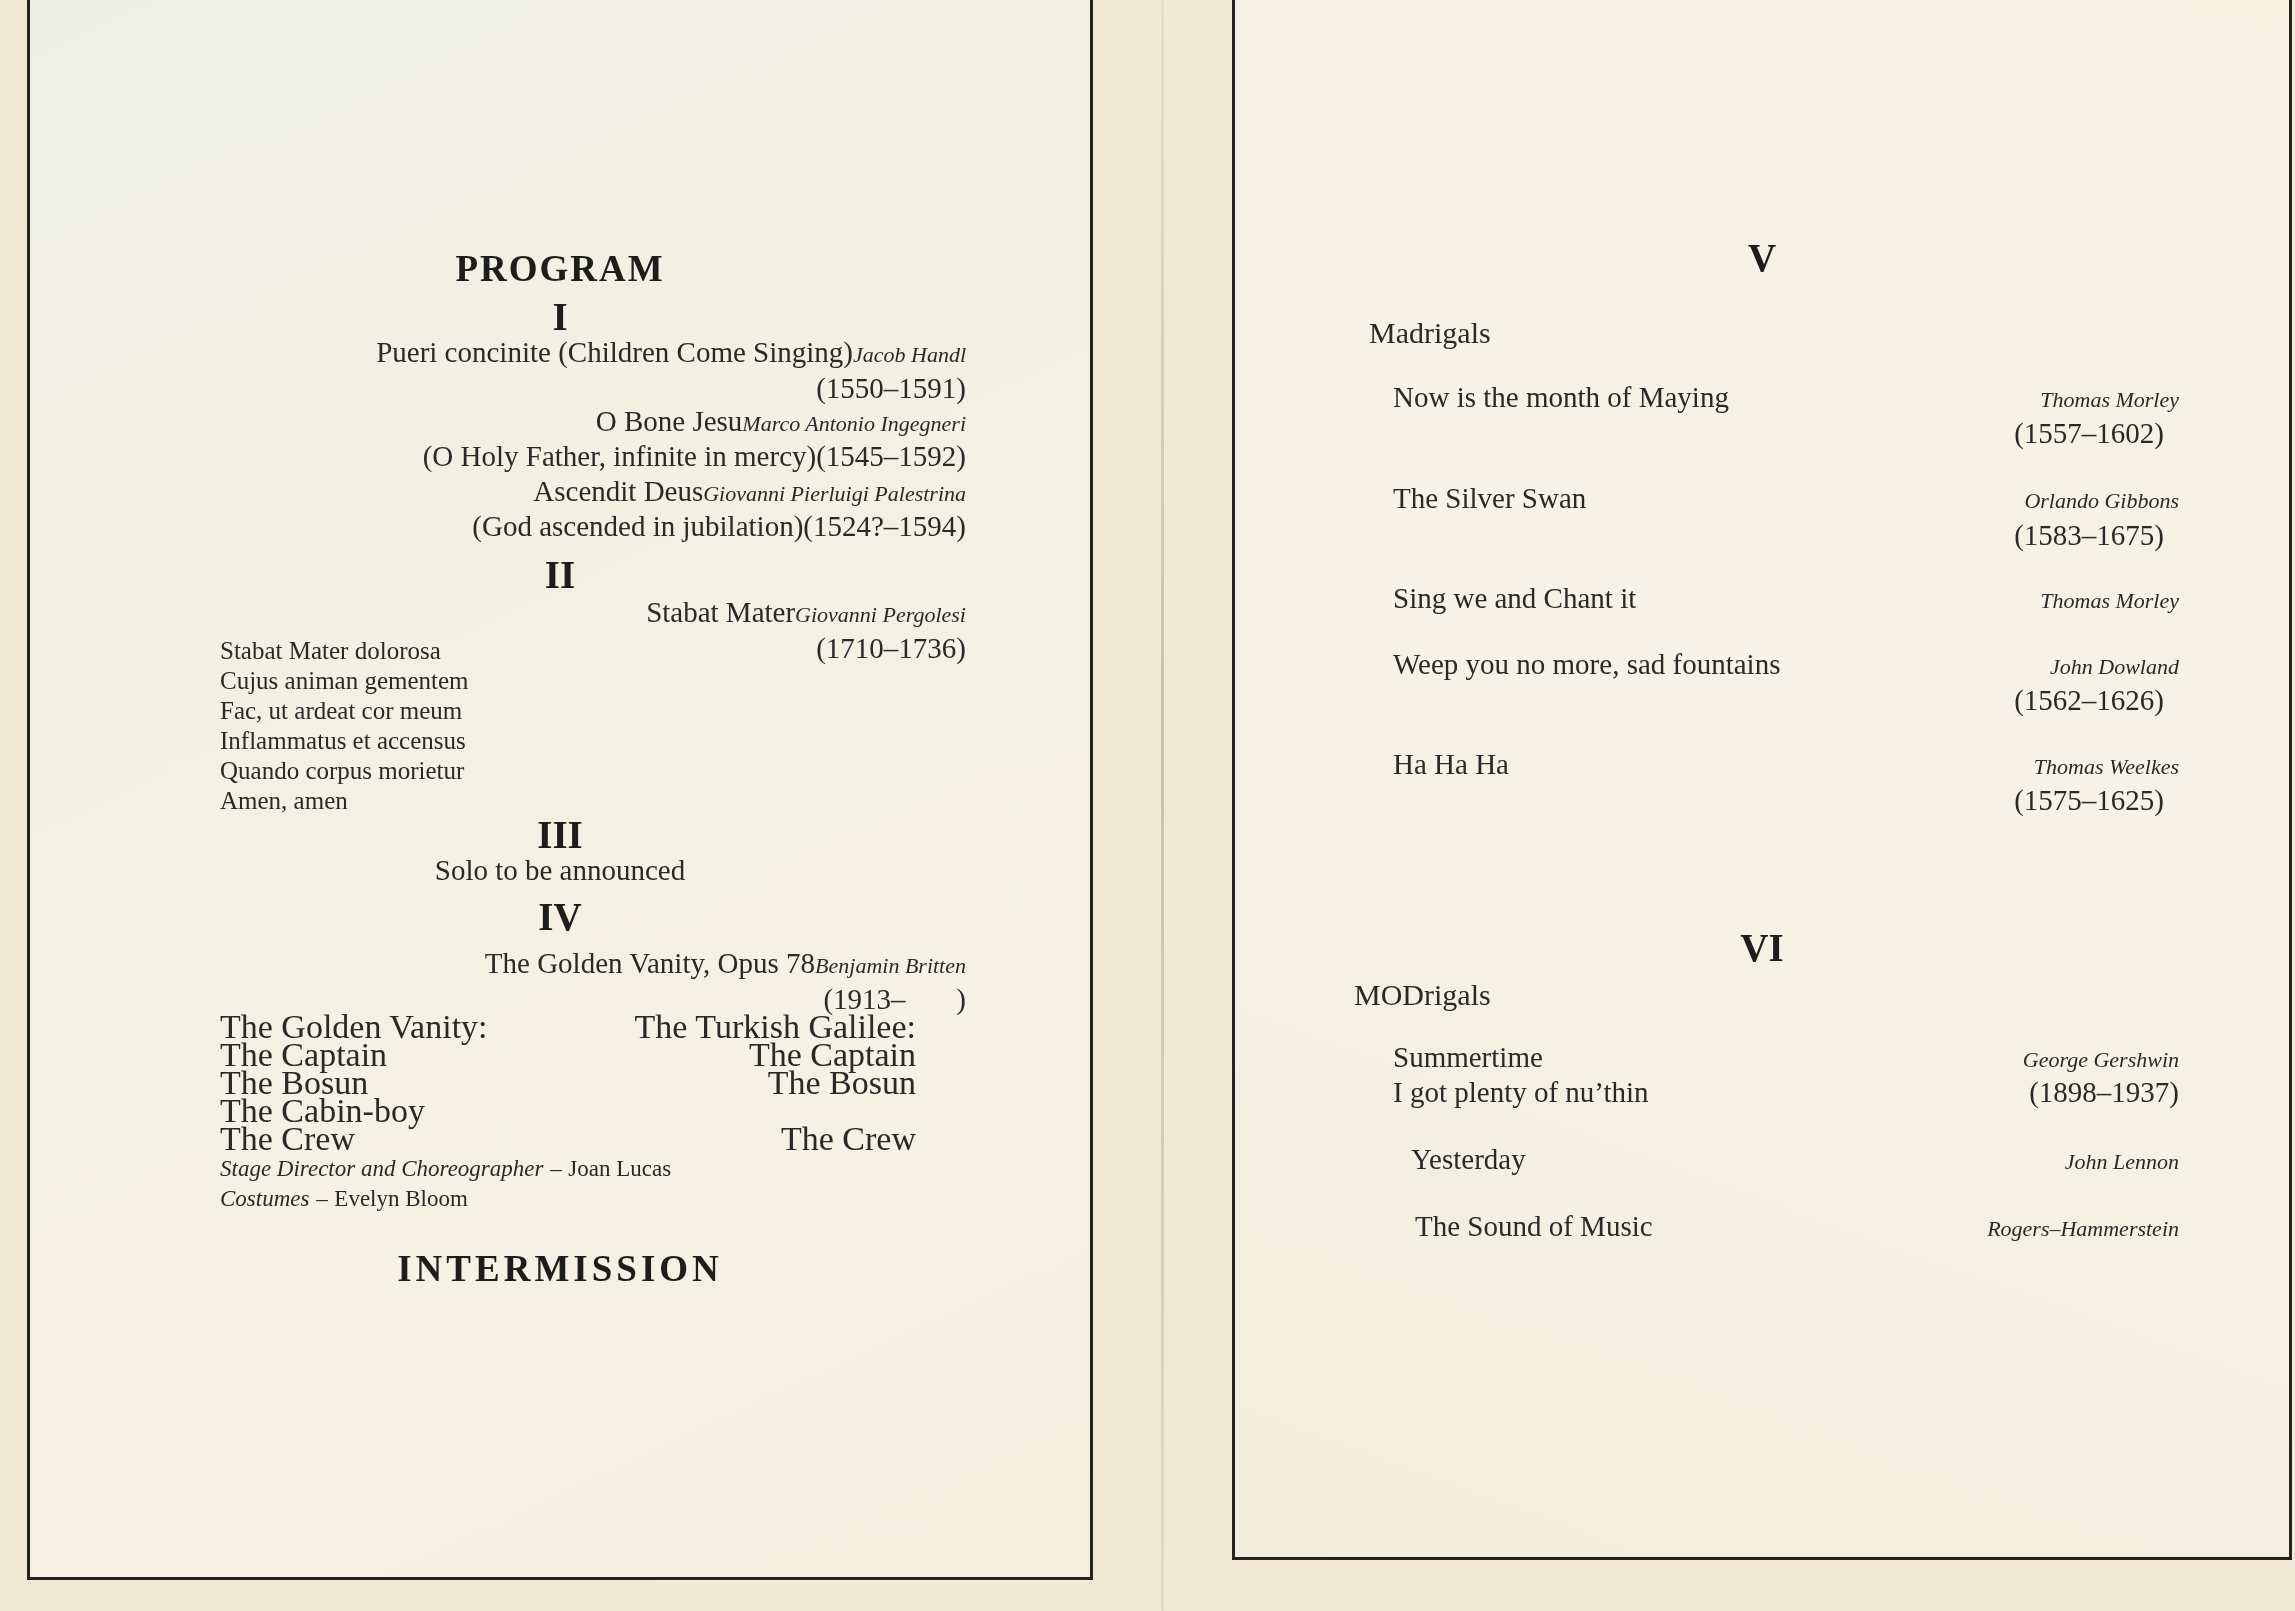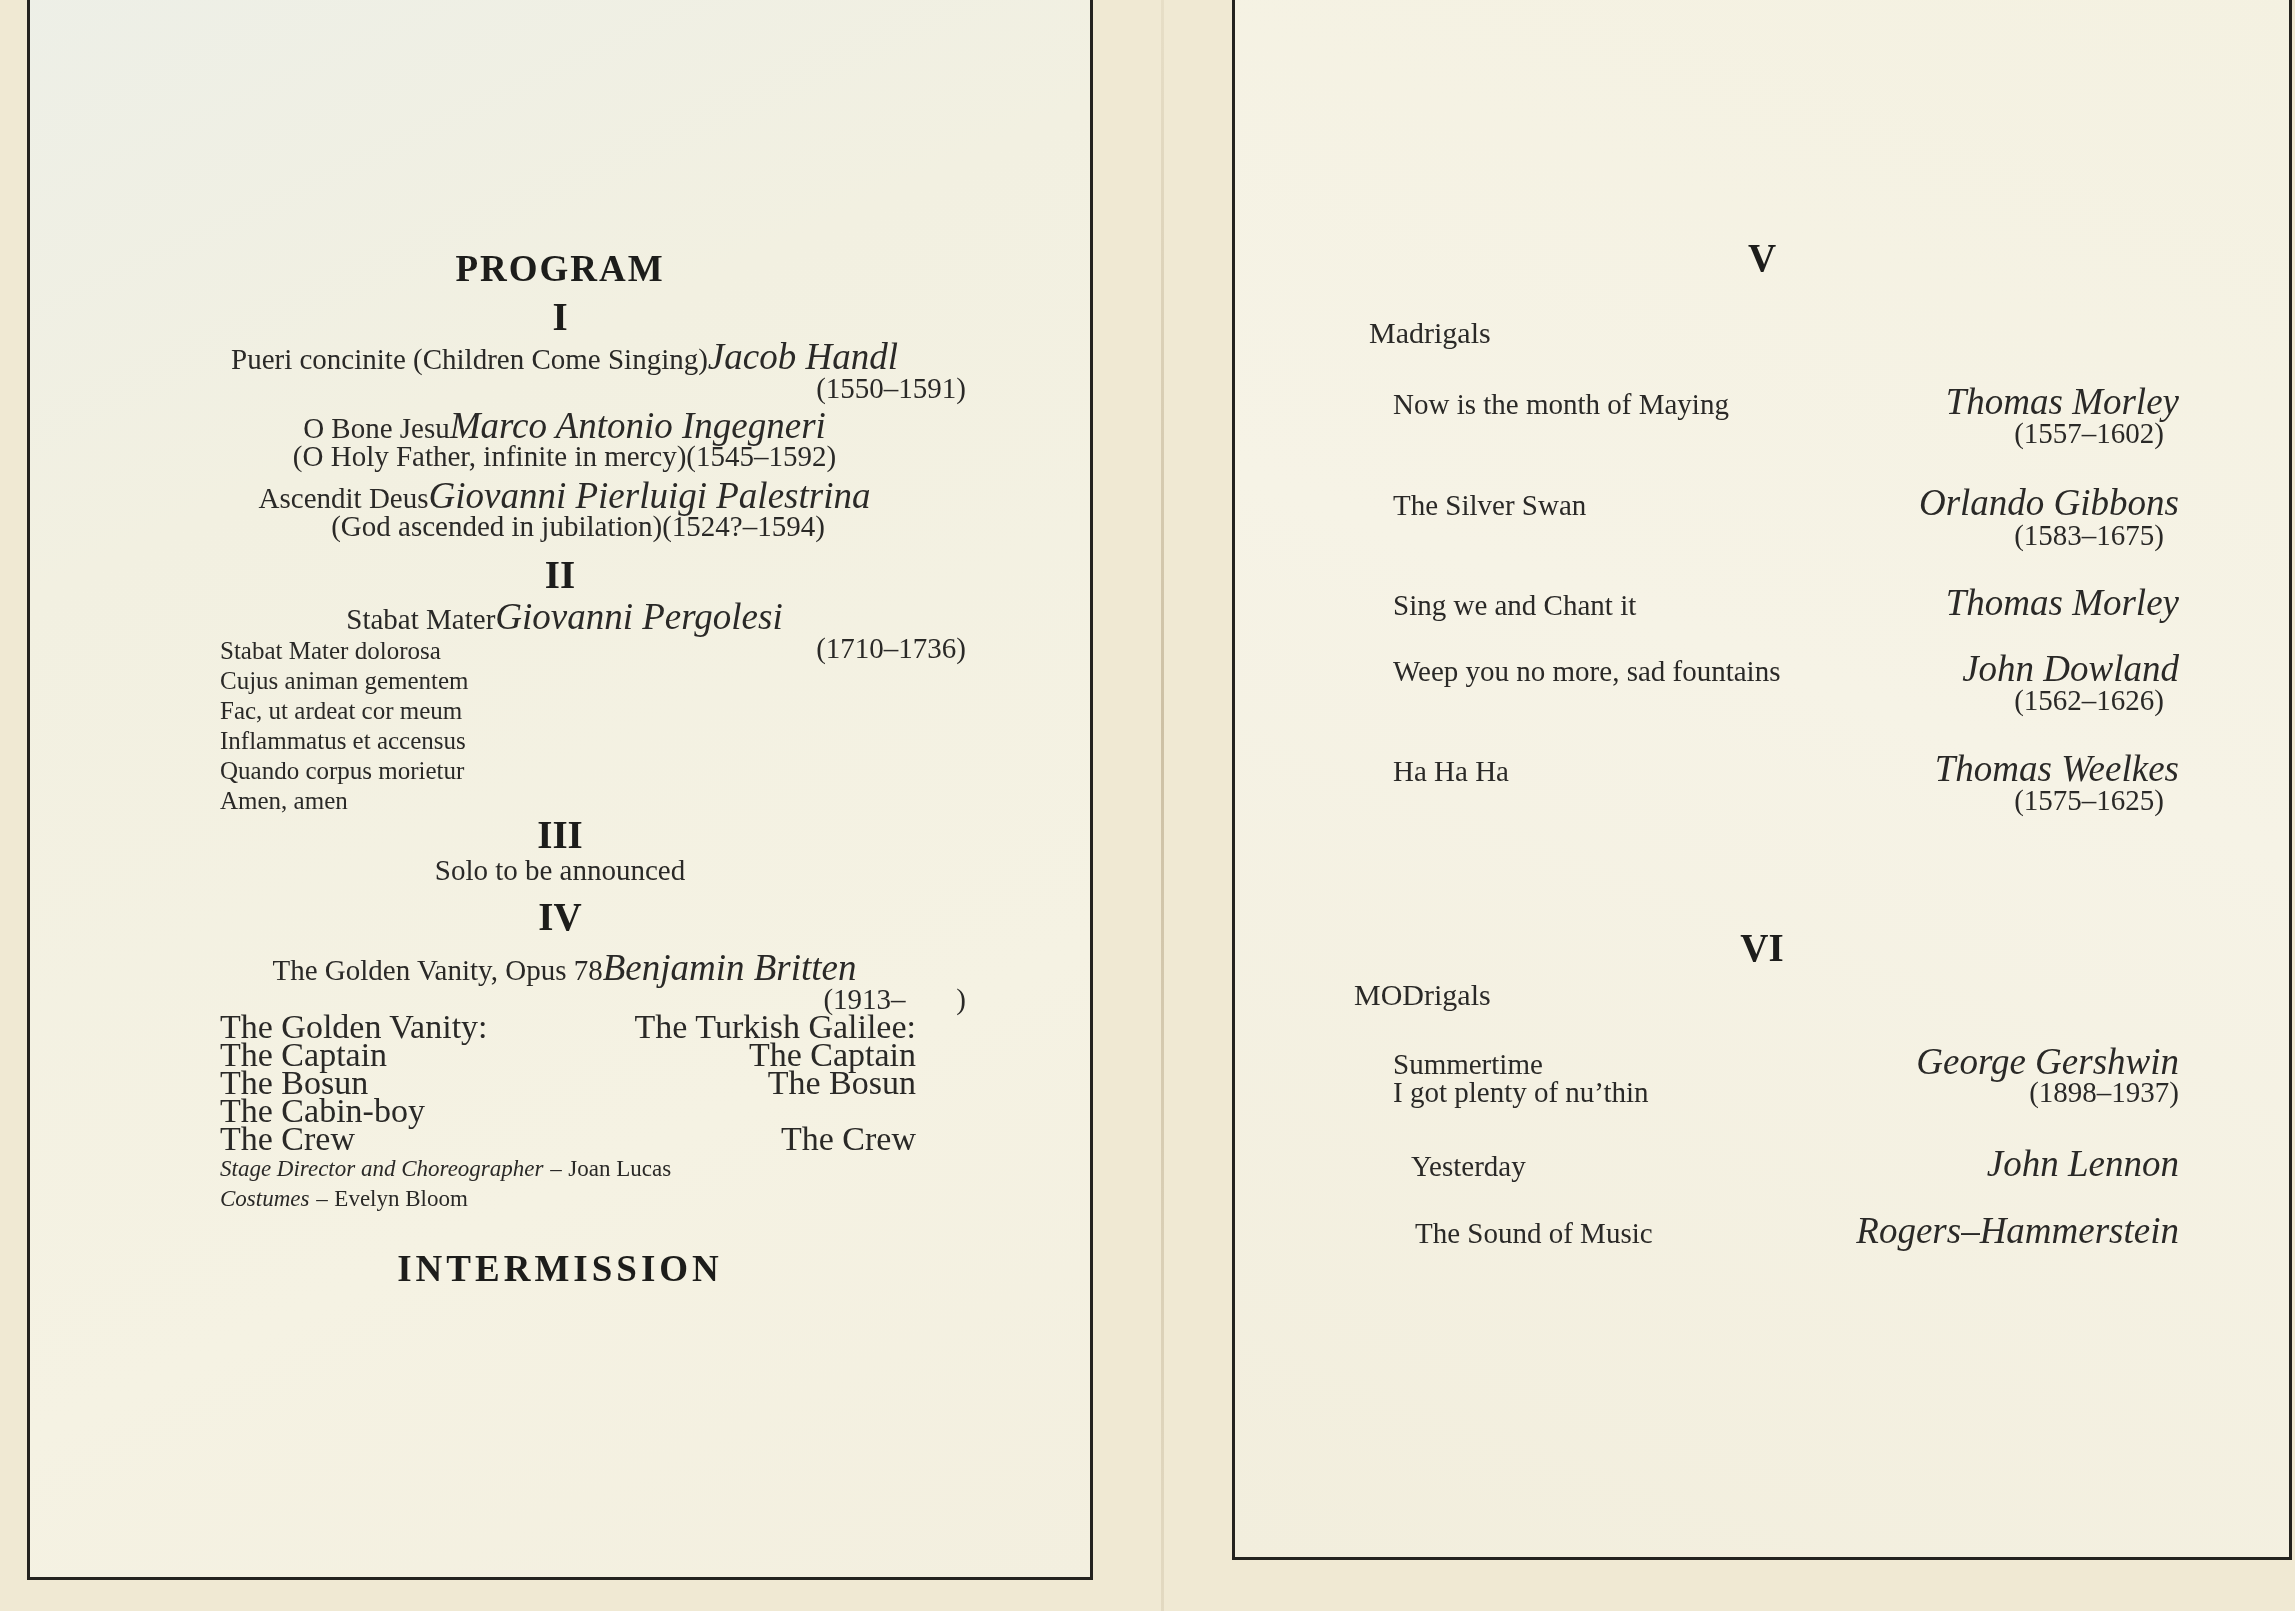--- a/index.html
+++ b/index.html
@@ -22,22 +22,22 @@
   .crease{
     position:absolute;left:1161px;top:0;width:2.7px;height:1611px;
     background:linear-gradient(to bottom,rgba(150,128,90,0.10),rgba(148,126,88,0.38) 45%,rgba(150,128,90,0.15));
   }
   .abs{position:absolute;}
   .center{left:0;right:0;text-align:center;}
   .big-title{font-weight:bold;font-size:37px;letter-spacing:2px;color:#1d1d1b;}
   .inter{font-weight:bold;font-size:37px;letter-spacing:4px;color:#1d1d1b;}
   .numeral{font-weight:bold;font-size:39px;color:#1d1d1b;}
   .t{font-size:29px;line-height:1.12;}
-  .comp{font-style:italic;font-size:37px;line-height:1.12;}
-  .pairL{left:133px;right:124px;display:flex;justify-content:center;align-items:baseline;}
+  .comp{font-style:italic;font-size:22px;line-height:1.12;}
+  .pairL{left:133px;right:124px;display:flex;justify-content:flex-end;align-items:baseline;}
   .pairR{left:158px;right:110px;display:flex;justify-content:space-between;align-items:baseline;text-align:center;}
   .datesL{right:124px;text-align:left;font-size:29px;}
   .datesR{right:125px;text-align:center;font-size:29px;}
   .heading{font-size:30px;}
   .movements div{font-size:25px;line-height:30px;min-height:30px;}
   .cast div{font-size:34px;line-height:28px;min-height:28px;}
   .cast-right{text-align:right;}
   .credit{font-size:23px;}
   .credit .role{font-style:italic;}
   .credit .sep{margin:0 6.7px;}

